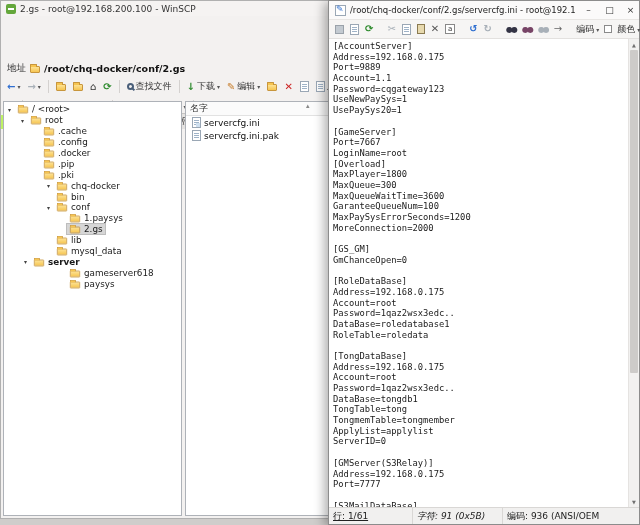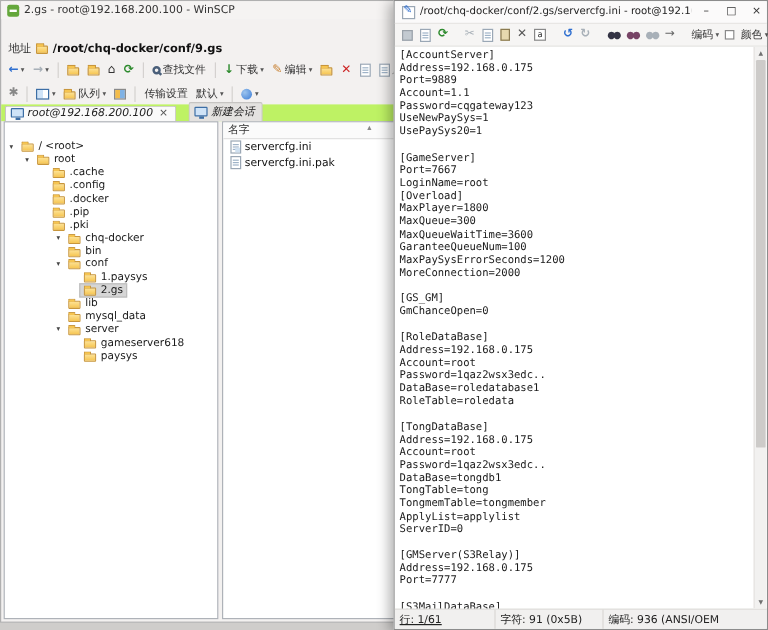--- a/index.html
+++ b/index.html
@@ -9,21 +9,21 @@
 
   
   #winscp { left:0; top:0; width:640px; height:519px; border:1px solid #b0b0b0; }
   .titlebar { height:15px; display:flex; align-items:center; gap:4px; padding:0 5px;
               background:#f5f3f2; font-size:9px; color:#333; white-space:nowrap; }
   .app-icon { width:10px; height:10px; background:#64a73b; border-radius:2px; position:relative; flex:0 0 auto; }
   .app-icon::after { content:""; position:absolute; left:2px; top:4px; width:6px; height:2px; background:#fff; }
   .menubar { height:16px; display:flex; align-items:center; padding:0 4px; font-size:9.5px; color:#222; }
   .menubar span { padding:1px 6px; cursor:default; }
   .addressbar { height:16px; display:flex; align-items:center; gap:4px; padding:0 6px;
-                font-size:9.5px; color:#333; }
+                font-size:9.5px; color:#333;margin-top:28px; }
   .addr-path { font-weight:bold; color:#111; }
   .toolbar { display:flex; align-items:center; gap:3px; padding:0 4px; }
   #tb1 { height:21px; } #tb2 { height:18px; }
   .sep { width:1px; height:13px; background:#d4d1cf; margin:0 2px; }
   .tbtn { display:inline-flex; align-items:center; gap:2px; font-size:9px; color:#333;
           padding:1px 2px; border-radius:2px; white-space:nowrap; }
   .glyph { font-size:10px; line-height:10px; }
   .caret { font-size:6px; color:#555; }
   .blue { color:var(--accent_blue); font-weight:bold; }
   .gray { color:#a8b0b8; font-weight:bold; }
@@ -101,21 +101,21 @@
                    font-size:8.8px; line-height:10.68px; color:#1a1a1a; white-space:pre; }
   .scrollbar { position:absolute; right:0; top:0; bottom:0; width:11px; background:#f2f1f0; border-left:1px solid #e5e3e1; }
   .sb-arrow { height:11px; display:flex; align-items:center; justify-content:center; font-size:5px; color:#707070; }
   .sb-down { position:absolute; bottom:0; left:0; right:0; }
   .sb-thumb { position:absolute; left:1px; right:1px; top:11px; height:323px; background:#cdcbc9; border-radius:1px; }
 
   .e-status { height:17px; display:flex; align-items:center; background:var(--status_bg);
               border-top:1px solid #d9d7d5; font-size:9px; color:#222; }
   .e-status .cell { padding:0 4px; height:100%; display:flex; align-items:center;
                     border-right:1px solid #d9d7d5; white-space:nowrap; overflow:hidden; }
-  .c1 { width:84px;text-decoration:underline; } .c2 { width:90px; } .c3 { flex:1; border-right:none!important; }
+  .c1 { width:84px;text-decoration:underline; } .c2 { width:90px;font-style:italic; } .c3 { flex:1; border-right:none!important; }
 </style>
 </head>
 <body>
 
 <div class="win" id="winscp">
 
   <div class="titlebar">
     <span class="app-icon"></span>
     <span>2.gs - root@192.168.200.100 - WinSCP</span>
   </div>
@@ -126,21 +126,21 @@
       <span></span>
       <span></span>
       <span></span>
       <span></span>
       <span></span>
     </div>
 
   <div class="addressbar">
     <span>地址</span>
     <span class="i-folder sm"></span>
-    <span class="addr-path">/root/chq-docker/conf/9.gs</span>
+    <span class="addr-path">/root/chq-docker/conf/2.gs</span>
   </div>
 
   <div class="toolbar" id="tb1">
     <span class="tbtn">
         <span class="glyph blue">←</span>
         <span class="caret">▾</span>
       </span>
     <span class="tbtn">
         <span class="glyph gray">→</span>
         <span class="caret">▾</span>
@@ -233,21 +233,21 @@
     </span>
     <span class="stab inactive">
       <span class="i-monitor"></span>
       <span>新建会话</span>
     </span>
   </div>
 
   <div id="main">
     <div id="treepanel">
 
-    <div class="tree-item expanded" style="padding-left: 1px; margin-top: 13px;">
+    <div class="tree-item expanded" style="padding-left: 1px;">
           <span class="chev">▾</span>
           <span class="hl">
             <span class="i-folder"></span>
             <span>/ &lt;root&gt;</span>
           </span>
         </div>
         <div class="tree-item expanded" style="padding-left: 14px;">
           <span class="chev">▾</span>
           <span class="hl">
             <span class="i-folder"></span>
@@ -331,21 +331,21 @@
             <span>lib</span>
           </span>
         </div>
         <div class="tree-item" style="padding-left: 40px;">
           <span class="chev">▾</span>
           <span class="hl">
             <span class="i-folder"></span>
             <span>mysql_data</span>
           </span>
         </div>
-        <div class="tree-item expanded" style="padding-left: 40px;">
+        <div class="tree-item expanded" style="padding-left: 17px; font-weight: bold;">
           <span class="chev">▾</span>
           <span class="hl">
             <span class="i-folder"></span>
             <span>server</span>
           </span>
         </div>
         <div class="tree-item" style="padding-left: 53px;">
           <span class="chev">▾</span>
           <span class="hl">
             <span class="i-folder"></span>

